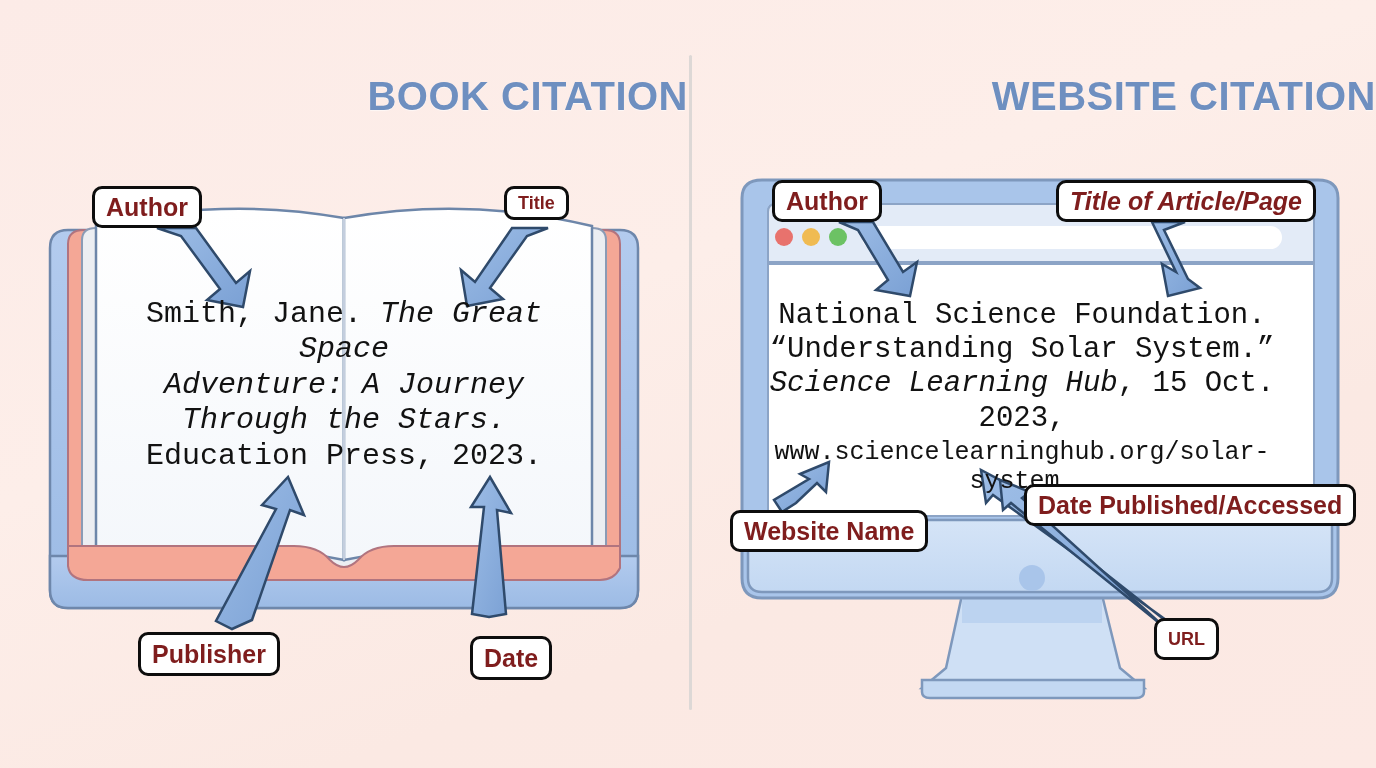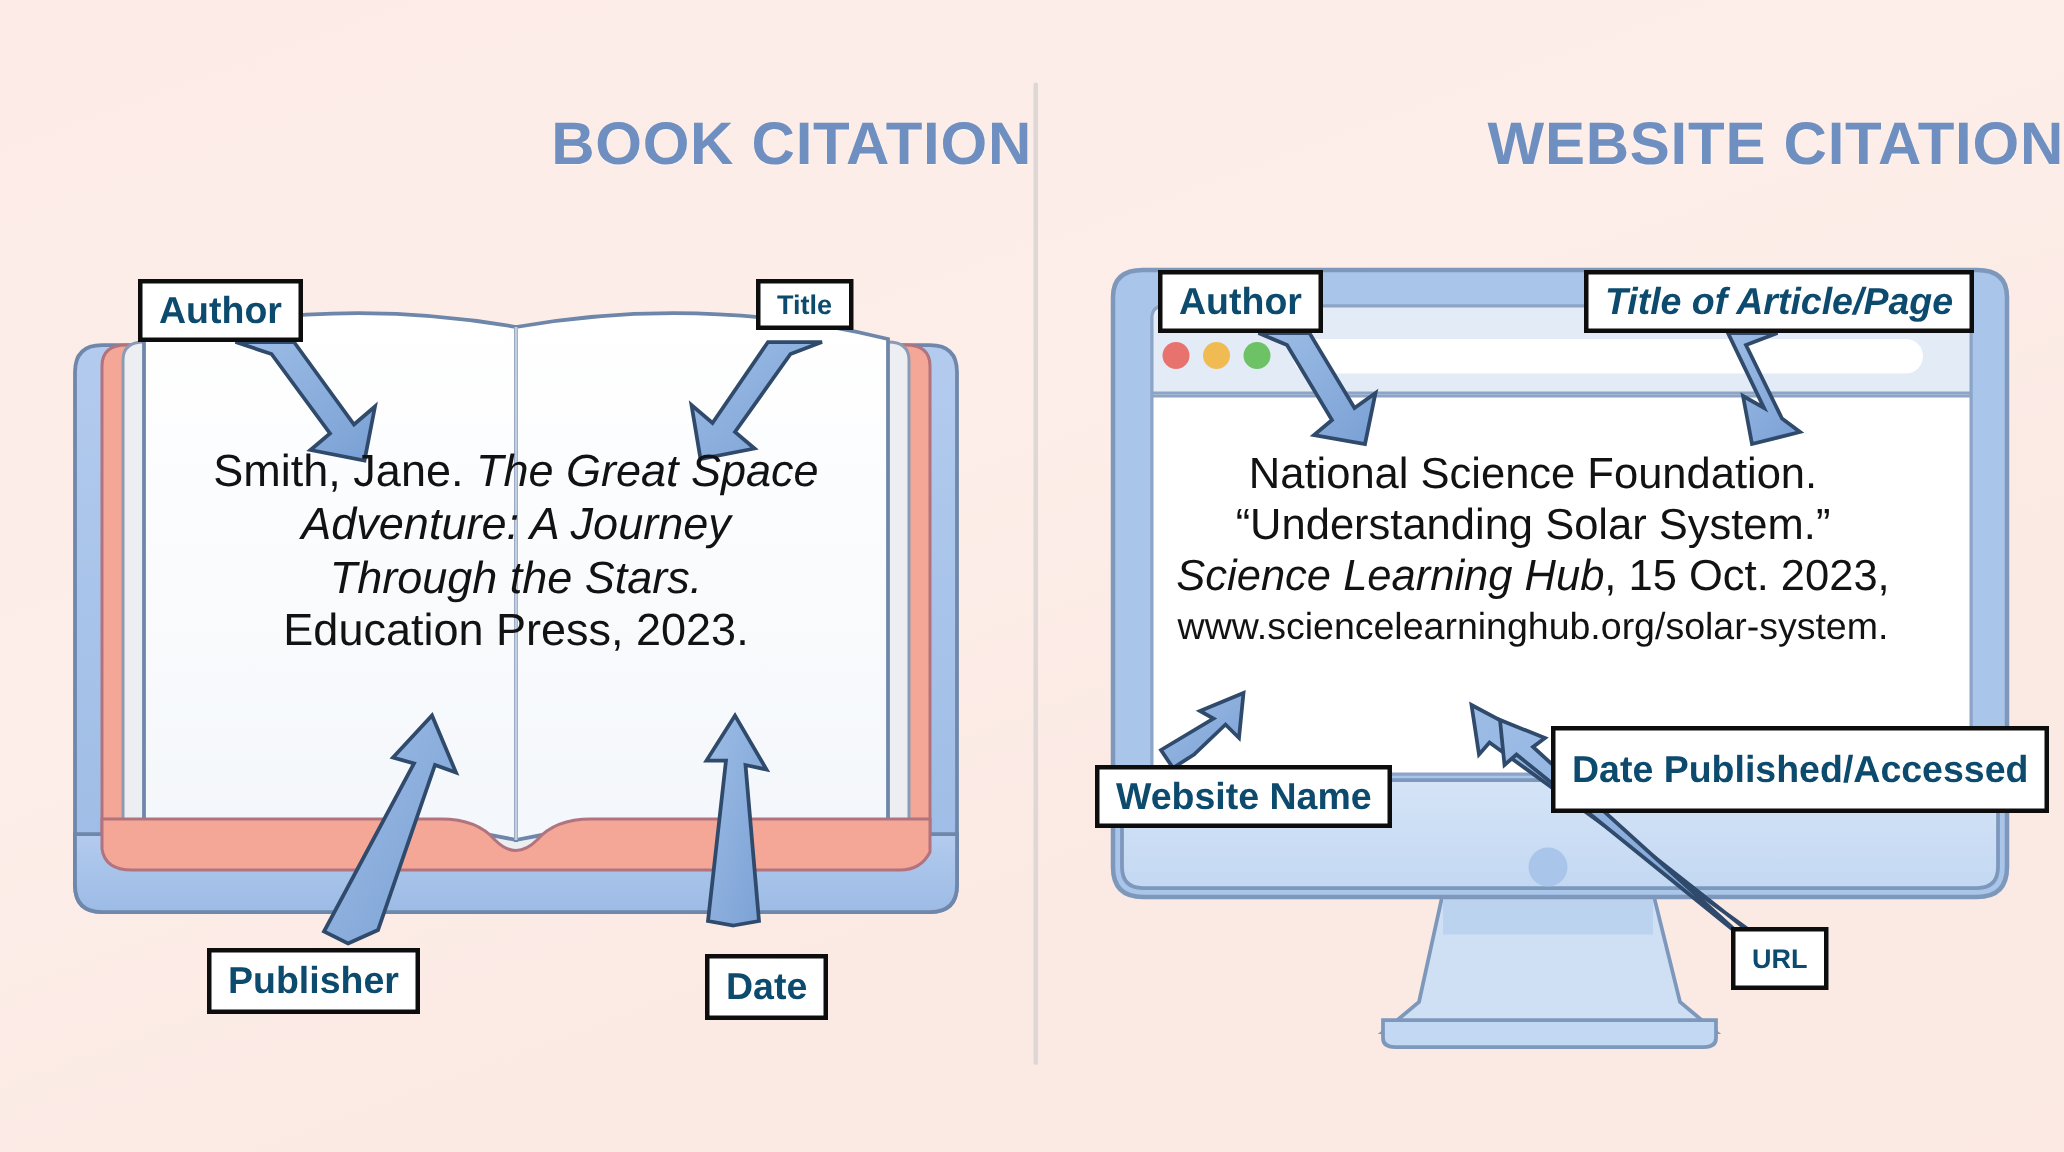--- a/index.html
+++ b/index.html
@@ -49,20 +49,21 @@
     height: 768px;
     pointer-events: none;
   }
 
   
   .cite {
     position: absolute;
     text-align: center;
     color: #121212;
     line-height: 1.18;
+    font-family: Liberation Mono, monospace;
   }
   #cite-book {
     left: 108px;
     top: 297px;
     width: 472px;
     font-size: 30px;
   }
   #cite-site {
     left: 762px;
     top: 299px;
@@ -71,40 +72,40 @@
   }
   .cite .it { font-style: italic; }
   .cite .url-line { font-size: 25px; display: block; margin-top: 2px; }
   .cite .ln { display: block; }
 
   
   .label {
     position: absolute;
     background: #ffffff;
     border: 3px solid #0d0d0d;
-    border-radius: 0;
-    color: #0c4a6e;
+    border-radius: 10px;
+    color: #7f1d1d;
     font-weight: bold;
     display: flex;
     align-items: center;
     justify-content: center;
     white-space: nowrap;
     box-sizing: border-box;
     padding: 0 11px;
     z-index: 20;
   }
   #lbl-author-book { left: 92px;  top: 186px; height: 42px; font-size: 25px; }
   #lbl-title-book  { left: 504px; top: 186px; height: 34px; font-size: 18px; }
   #lbl-publisher   { left: 138px; top: 632px; height: 44px; font-size: 25px; }
   #lbl-date-book   { left: 470px; top: 636px; height: 44px; font-size: 25px; }
 
   #lbl-author-site { left: 772px;  top: 180px; height: 42px; font-size: 25px; }
   #lbl-title-site  { left: 1056px; top: 180px; height: 42px; font-size: 25px; font-style: italic; }
   #lbl-website     { left: 730px;  top: 510px; height: 42px; font-size: 25px; text-align: center; }
-  #lbl-datepub     { left: 1024px; top: 484px; height: 58px; font-size: 25px; margin-left: 10px; }
+  #lbl-datepub     { left: 1024px; top: 484px; height: 42px; font-size: 25px; }
   #lbl-url         { left: 1154px; top: 618px; height: 42px; font-size: 18px; }
 </style>
 </head>
 <body>
 
 <div id="stage">
 
   <div class="panel-title" id="title-book">BOOK CITATION</div>
   <div class="panel-title" id="title-site">WEBSITE CITATION</div>
 

